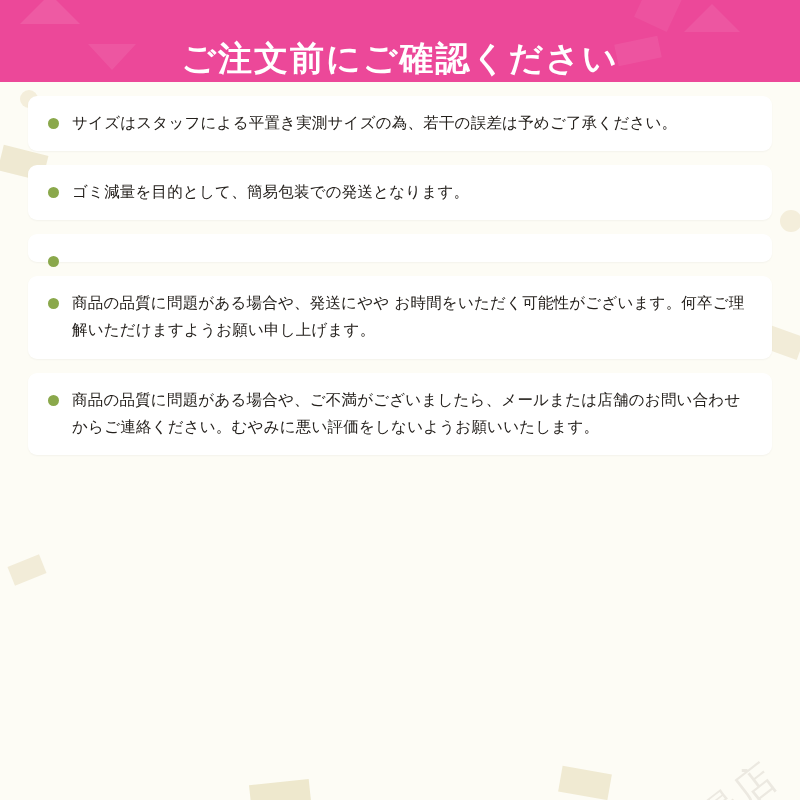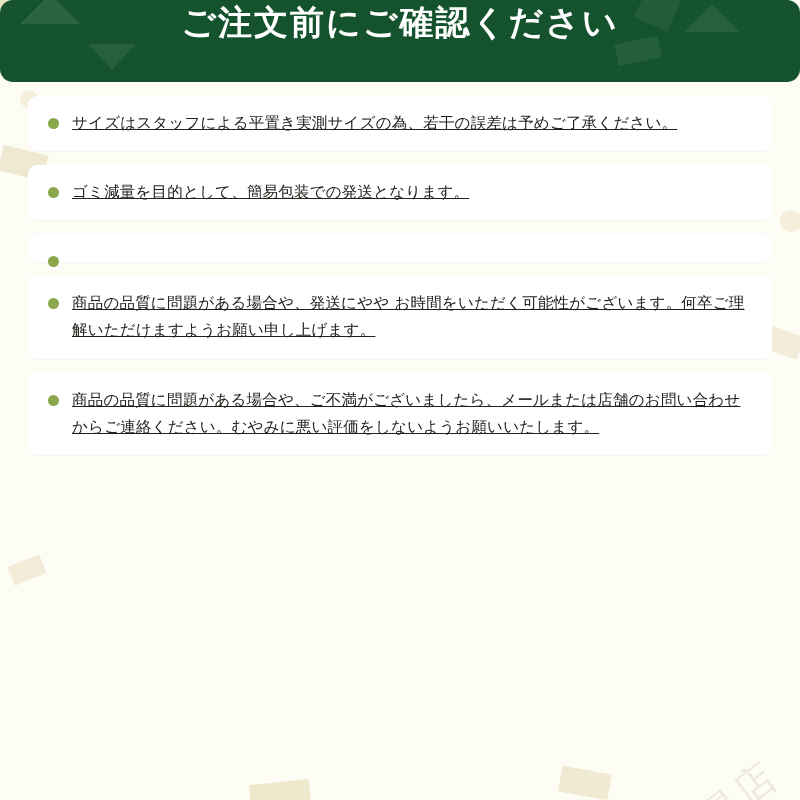--- a/index.html
+++ b/index.html
@@ -35,26 +35,25 @@
   .c8 { left: 10px; top: 560px; width: 34px; height: 20px; background: #f2ecd8; transform: rotate(-22deg); }
   .c9 { left: 560px; top: 770px; width: 50px; height: 26px; background: #f0ead2; transform: rotate(10deg); }
   .c10 { left: 250px; top: 782px; width: 60px; height: 22px; background: #eee8cd; transform: rotate(-6deg); }
   .c11 { left: 20px; top: 90px; width: 18px; height: 18px; background: #f4eedb; border-radius: 50%; }
   .c12 { left: 780px; top: 210px; width: 22px; height: 22px; background: #f4eedb; border-radius: 50%; }
 
   
   .banner {
     position: relative;
     height: 82px;
-    background: #14532d;
+    background: #ec4899;
     display: flex;
-    align-items: flex-start;
+    align-items: flex-end;
     justify-content: center;
     overflow: hidden;
-    border-radius: 13px;
   }
   .banner-deco {
     position: absolute;
     pointer-events: none;
   }
   .b1 { left: 20px; top: -6px; width: 0; height: 0; border-left: 30px solid transparent; border-right: 30px solid transparent; border-bottom: 30px solid rgba(255,255,255,0.10); }
   .b2 { left: 88px; top: 44px; width: 0; height: 0; border-left: 24px solid transparent; border-right: 24px solid transparent; border-top: 26px solid rgba(255,255,255,0.08); }
   .b3 { right: 60px; top: 4px; width: 0; height: 0; border-left: 28px solid transparent; border-right: 28px solid transparent; border-bottom: 28px solid rgba(255,255,255,0.08); }
   .b4 { right: 140px; top: 40px; width: 44px; height: 22px; background: rgba(255,255,255,0.07); transform: rotate(-12deg); }
   .b5 { left: 640px; top: -10px; width: 36px; height: 36px; background: rgba(255,255,255,0.06); transform: rotate(25deg); }
@@ -93,21 +92,20 @@
     background: #8aa84b;
   }
   .item-text {
     font-size: 15.5px;
     line-height: 1.75;
     color: #24201c;
     font-family: "DejaVu Sans", "Liberation Sans", sans-serif;
     letter-spacing: 0.2px;
     white-space: pre-wrap;
     word-break: break-all;
-    text-decoration: underline;
   }
 
   
   .watermark {
     position: absolute;
     right: 10px;
     bottom: 8px;
     font-size: 40px;
     color: rgba(120,110,90,0.13);
     transform: rotate(-38deg);

